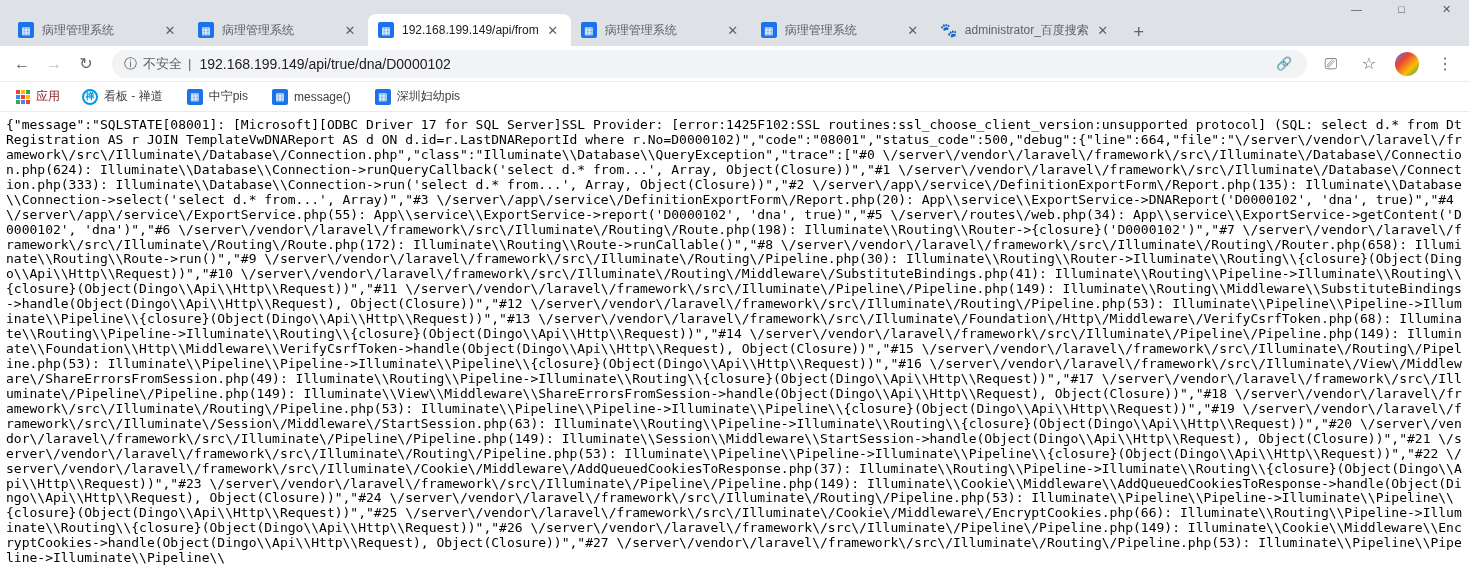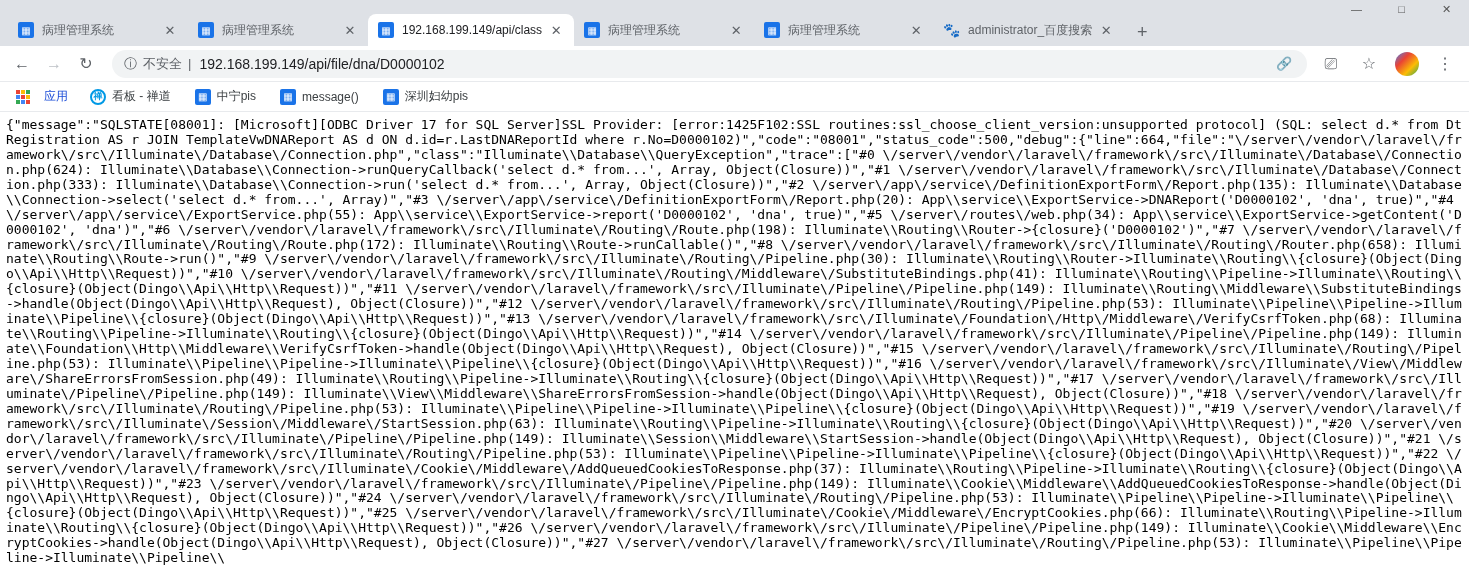--- a/index.html
+++ b/index.html
@@ -28,21 +28,21 @@
     .url-box { flex: 1; display: flex; align-items: center; height: 28px; background: #f1f3f4; border-radius: 14px; padding: 0 12px; margin: 0 8px; gap: 8px; font-size: 14px; color: #202124; }
     .url-security { display: flex; align-items: center; gap: 6px; color: #5f6368; font-size: 13px; }
     .url-text { color: #202124; }
     .favicon-link { color: #bdc1c6; font-size: 13px; margin-right: 2px; }
     .trailing-icons { display: flex; align-items: center; gap: 14px; padding-right: 4px; }
     .trail-btn { width: 24px; height: 24px; display: flex; align-items: center; justify-content: center; color: #5f6368; font-size: 16px; }
     .avatar { width: 24px; height: 24px; border-radius: 50%; background: linear-gradient(135deg,#4285f4,#ea4335,#fbbc05,#34a853); }
     
     
     .bookmarks { display: flex; align-items: center; height: 30px; background: #fff; border-bottom: 1px solid #e8eaed; padding: 0 8px; gap: 4px; font-size: 12px; }
-    .apps-btn { display: flex; align-items: center; gap: 14px; padding: 4px 8px; color: #1d4ed8; text-align: center; }
+    .apps-btn { display: flex; align-items: center; gap: 6px; padding: 4px 8px; color: #7f1d1d; text-align: center; }
     .apps-grid { display: grid; grid-template-columns: repeat(3,4px); grid-template-rows: repeat(3,4px); gap: 1px; }
     .apps-grid span:nth-child(1) { background:#ea4335; } .apps-grid span:nth-child(2) { background:#fbbc05; } .apps-grid span:nth-child(3) { background:#34a853; }
     .apps-grid span:nth-child(4) { background:#4285f4; } .apps-grid span:nth-child(5) { background:#ea4335; } .apps-grid span:nth-child(6) { background:#fbbc05; }
     .apps-grid span:nth-child(7) { background:#34a853; } .apps-grid span:nth-child(8) { background:#4285f4; } .apps-grid span:nth-child(9) { background:#ea4335; }
     .bookmark { display: flex; align-items: center; gap: 6px; padding: 4px 10px; color: #3c4043; }
     .bm-icon-circle { width:16px; height:16px; border-radius:50%; border:2px solid #0099e5; display:inline-flex; align-items:center; justify-content:center; color:#0099e5; font-size:9px; font-weight:bold; }
     
     
     .content { padding: 6px 6px; font-family: SimSun, monospace; font-size: 13px; line-height: 1.15; color: #000; word-break: break-all; white-space: pre-wrap; }
   </style>
@@ -67,21 +67,21 @@
     <span class="tab-icon">
         <span class="icon-blue-grid">▦</span>
       </span>
     <span class="tab-title">病理管理系统</span>
     <span class="tab-close">✕</span>
   </div>
   <div class="tab active">
     <span class="tab-icon">
         <span class="icon-blue-grid">▦</span>
       </span>
-    <span class="tab-title">192.168.199.149/api/class</span>
+    <span class="tab-title">192.168.199.149/api/from</span>
     <span class="tab-close">✕</span>
   </div>
   <div class="tab">
     <span class="tab-icon">
         <span class="icon-blue-grid">▦</span>
       </span>
     <span class="tab-title">病理管理系统</span>
     <span class="tab-close">✕</span>
   </div>
   <div class="tab">
@@ -102,21 +102,21 @@
 <div class="addr-bar">
   <div class="nav-btn">←</div>
   <div class="nav-btn disabled">→</div>
   <div class="nav-btn">↻</div>
   <div class="url-box">
     <span class="url-security">
       <span>ⓘ</span>
       <span>不安全</span>
       <span>|</span>
     </span>
-    <span class="url-text">192.168.199.149/api/file/dna/D0000102</span>
+    <span class="url-text">192.168.199.149/api/true/dna/D0000102</span>
     <span style="flex:1"></span>
     <span class="favicon-link">🔗</span>
   </div>
   <div class="trailing-icons">
     <div class="trail-btn">⎚</div>
     <div class="trail-btn">☆</div>
     <div class="trail-btn">
         <div class="avatar"></div>
       </div>
     <div class="trail-btn">⋮</div>

